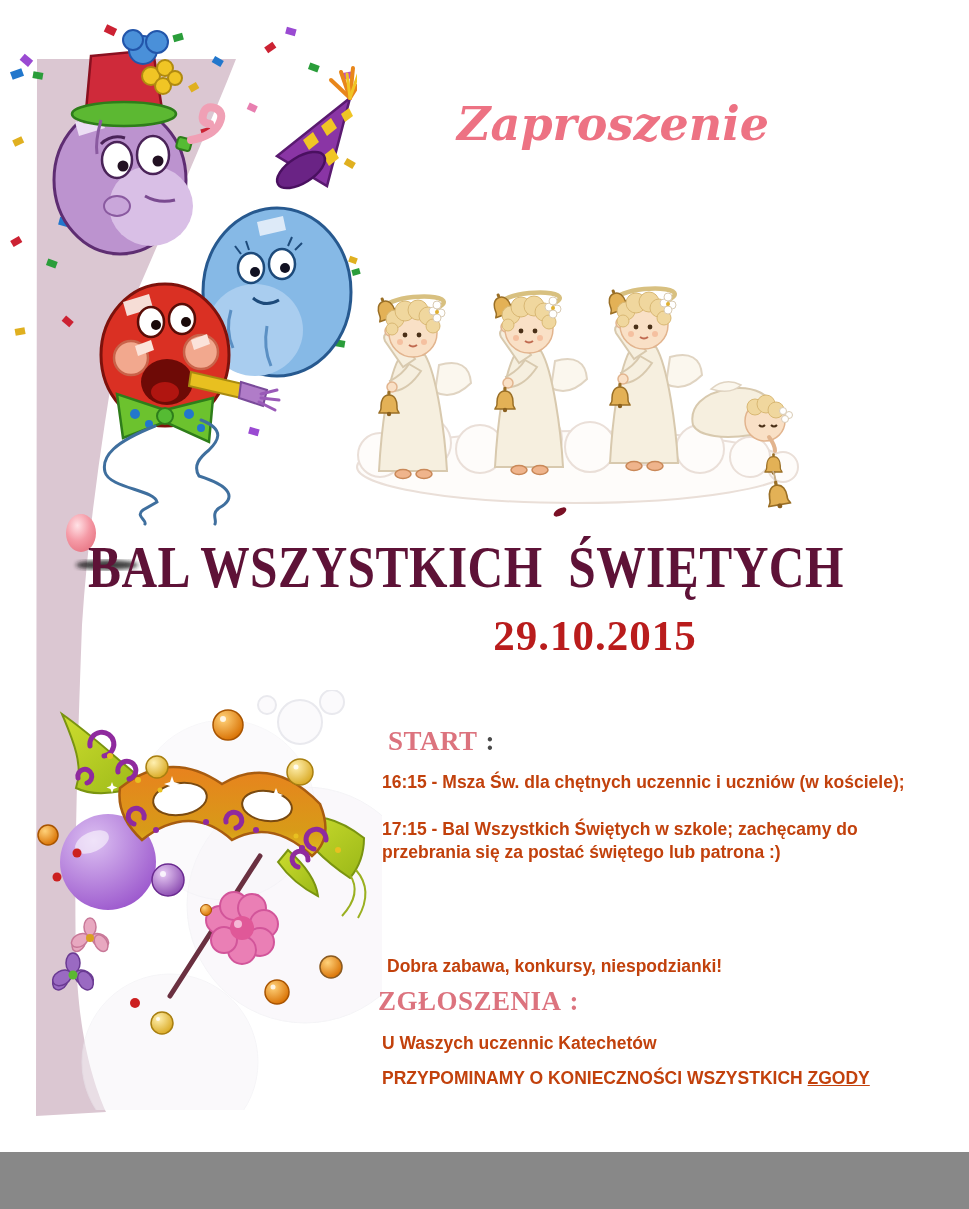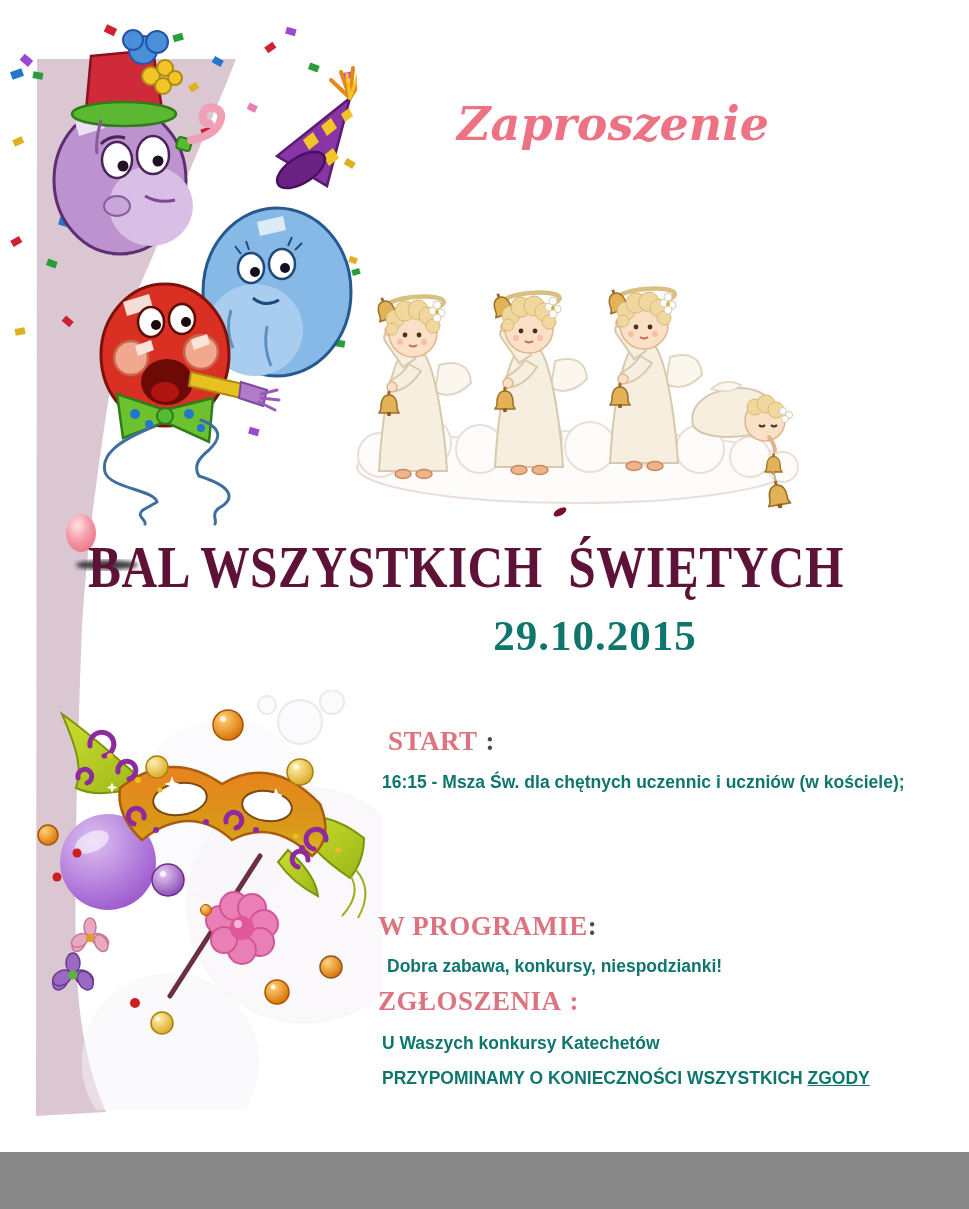--- a/index.html
+++ b/index.html
@@ -19,31 +19,31 @@
   
   .title{
     left:88px; top:504px;
     font-family:"Liberation Serif",serif; font-weight:700;
     font-size:52px; color:#5e1237; white-space:pre; line-height:1;
     transform:scale(0.95,1.12); transform-origin:0 0; letter-spacing:0.5px;
   }
   .date{
     left:435px; top:611px; width:320px; text-align:center;
     font-family:"Liberation Serif",serif; font-weight:700;
-    font-size:43px; color:#0f766e; letter-spacing:1px;
+    font-size:43px; color:#b91c1c; letter-spacing:1px;
   }
   .sec-h{
     font-family:"Liberation Serif",serif; font-weight:700;
     font-size:27px; color:#dc737e; letter-spacing:0.5px; line-height:1;
     margin:0;
   }
   .sec-h .colon-dark{color:#4a4a4a;}
   .sec-h .sp{margin-left:8px;}
   .bt{
-    font-weight:700; font-size:17.5px; color:#0f766e; line-height:23px;
+    font-weight:700; font-size:17.5px; color:#c2410c; line-height:23px;
     margin:0;
   }
   .und{text-decoration:underline;text-align:right;}
   #h-start{left:388px; top:728px;}
   #it-1{left:382px; top:771px;}
   #it-2{left:382px; top:818px;}
   #h-program{left:378px; top:913px;}
   #it-3{left:387px; top:955px;text-align:right;}
   #h-zglo{left:378px; top:988px;}
   #it-4{left:382px; top:1032px;}
@@ -480,30 +480,33 @@
       </g>
     </g>
   </svg>
 
   <h2 class="abs sec-h" id="h-start"><span>START</span><span class="colon-dark sp">:</span></h2>
 
   <p class="abs bt" id="it-1">
     <span>16:15 - Msza Św. dla chętnych uczennic i uczniów (w kościele);</span>
   </p>
 
-
-  <h2 class="abs sec-h" id="h-program"><span>W PROGRAMIE</span><span class="colon-dark">:</span></h2>
+  <p class="abs bt" id="it-2">
+    <span style="display:block">17:15 - Bal Wszystkich Świętych w szkole; zachęcamy do</span>
+    <span style="display:block">przebrania się za postać świętego lub patrona :)</span>
+  </p>
+
 
   <p class="abs bt" id="it-3">
     <span>Dobra zabawa, konkursy, niespodzianki!</span>
   </p>
 
   <h2 class="abs sec-h" id="h-zglo"><span>ZGŁOSZENIA</span><span class="sp">:</span></h2>
 
   <p class="abs bt" id="it-4">
-    <span>U Waszych konkursy Katechetów</span>
+    <span>U Waszych uczennic Katechetów</span>
   </p>
 
   <p class="abs bt" id="it-5">
     <span style="display:block"><span>PRZYPOMINAMY O KONIECZNOŚCI WSZYSTKICH </span><span class="und">ZGODY</span></span>
   </p>
 
 </div>
 
 </body></html>

